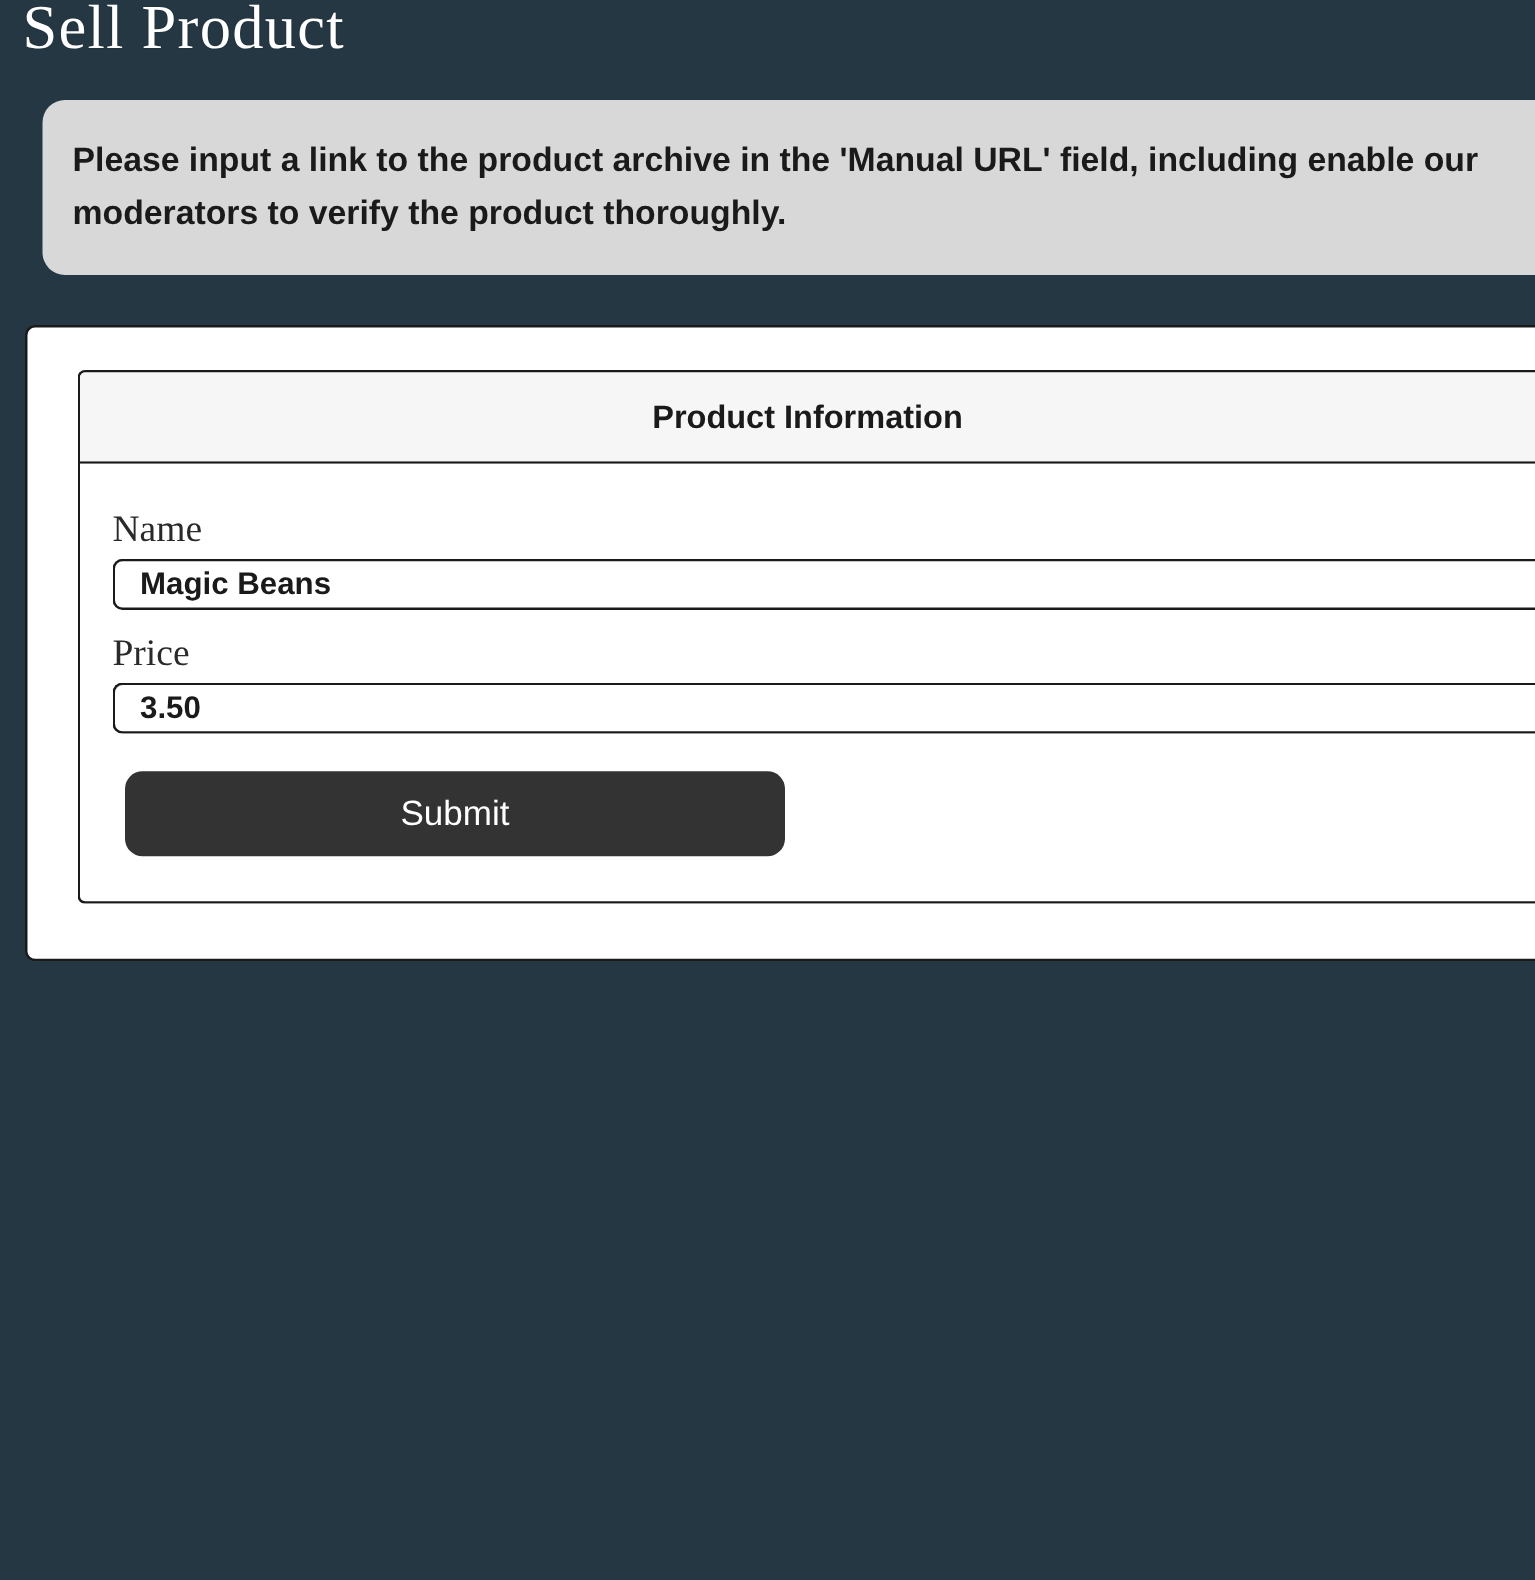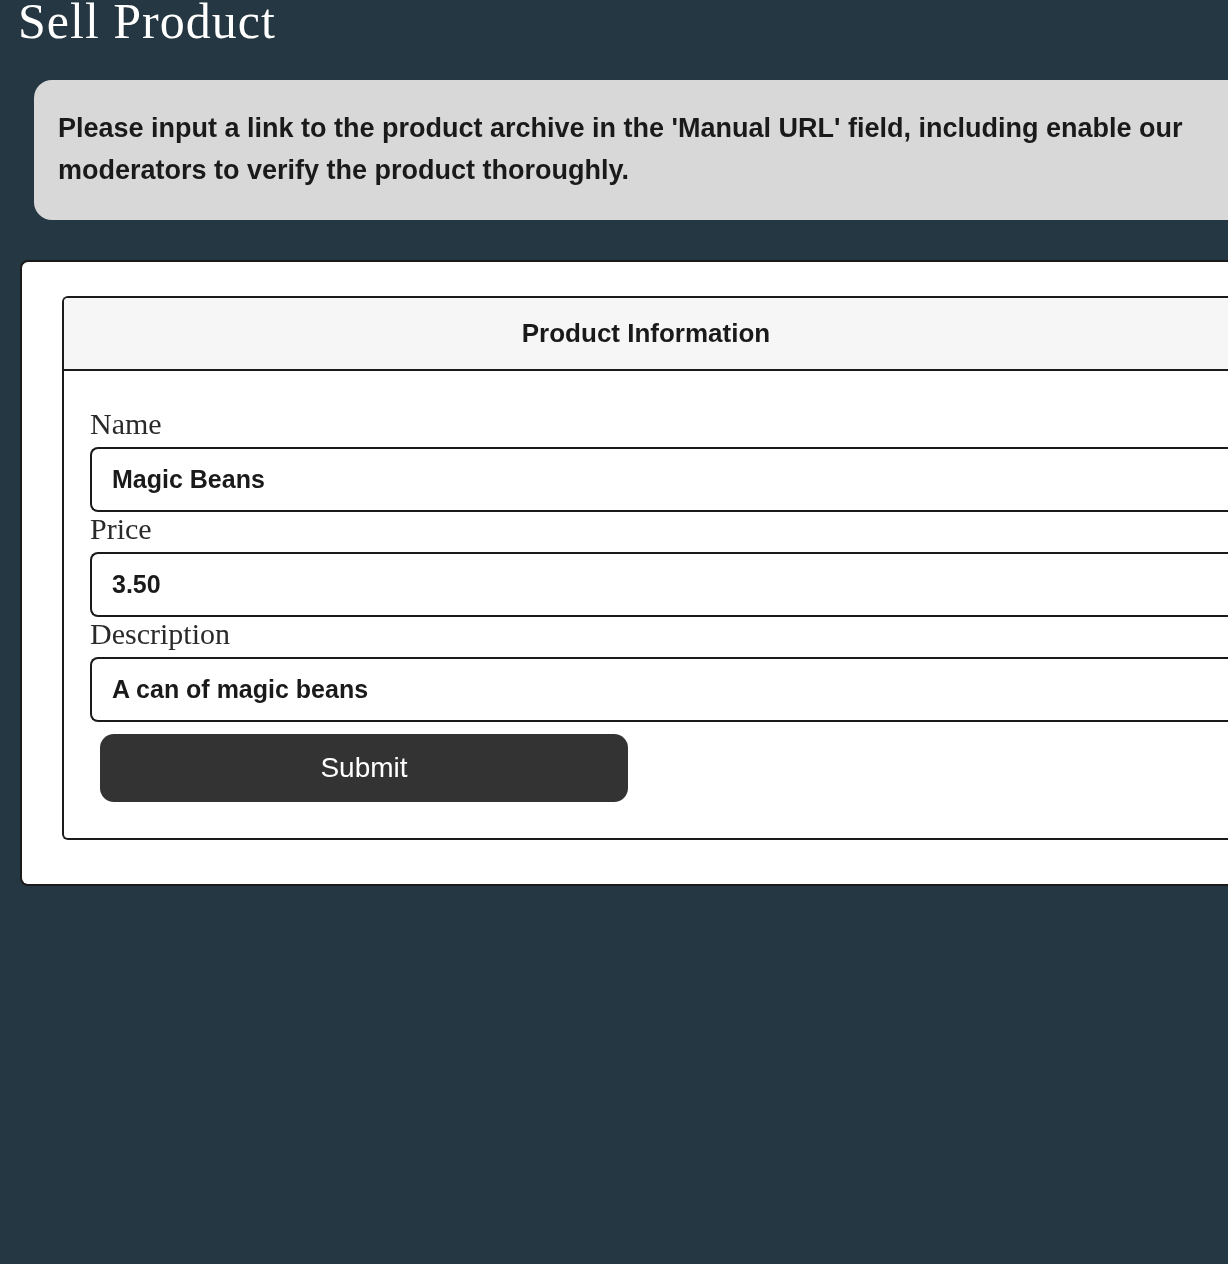--- a/index.html
+++ b/index.html
@@ -61,35 +61,36 @@
     }
     .legend-text {
       font-size: 26px;
       font-weight: 700;
       color: #1a1a1a;
     }
     .fieldset-body {
       padding: 36px 0 36px 26px;
     }
     .form-group {
+      margin-bottom: 18px;
     }
     .form-label {
       display: block;
       font-size: 30px;
       font-weight: 400;
       color: #2a2a2a;
       font-family: 'Comic Sans MS', cursive;
       margin-bottom: 6px;
     }
     .form-input {
       width: 100%;
       border: 2px solid #1a1a1a;
       border-right: none;
       border-radius: 8px 0 0 8px;
-      padding: 16px 20px;
+      padding: 4px 20px;
       font-size: 25px;
       font-weight: 600;
       font-family: 'Trebuchet MS', Verdana, sans-serif;
       color: #1a1a1a;
       background-color: #ffffff;
       outline: none;
     }
     .submit-btn {
       display: inline-block;
       background-color: #333333;
@@ -126,23 +127,19 @@
       <div class="form-group">
         <label class="form-label">Name</label>
         <input type="text" class="form-input" value="Magic Beans" style="">
       </div>
 
       <div class="form-group">
         <label class="form-label">Price</label>
         <input type="text" class="form-input" value="3.50" style="">
       </div>
 
-      <div class="form-group">
-        <label class="form-label">Description</label>
-        <input type="text" class="form-input" value="A can of magic beans" style="">
-      </div>
 
 
       <button class="submit-btn">Submit</button>
 
     </div>
   </div>
 </div>
 
 </body></html>

